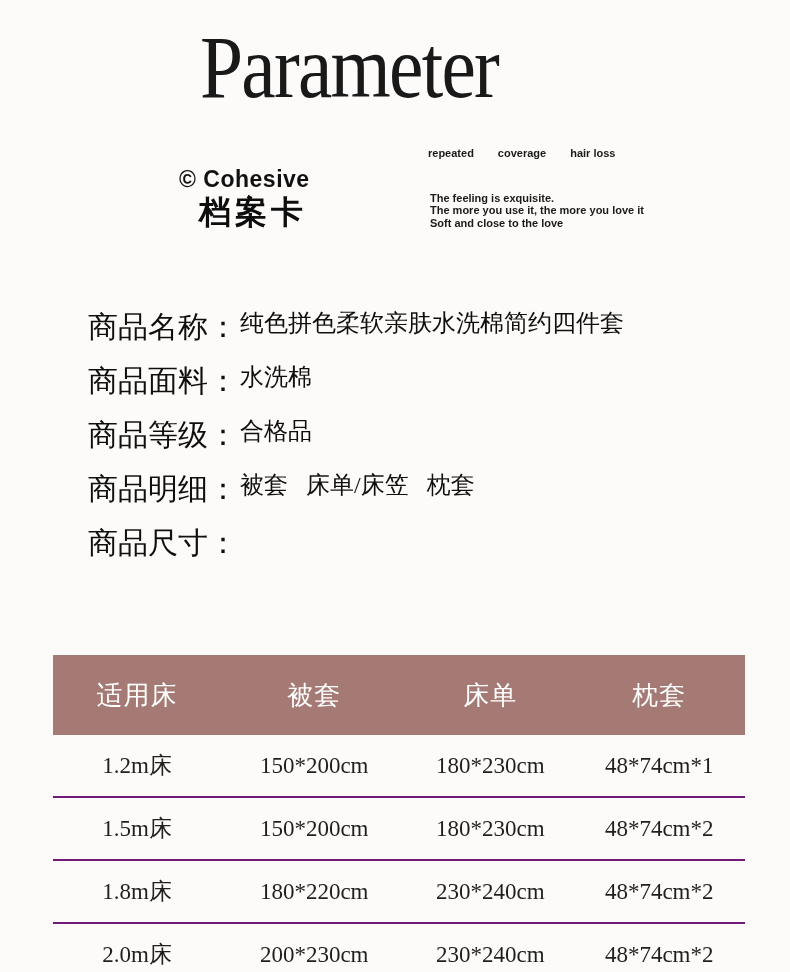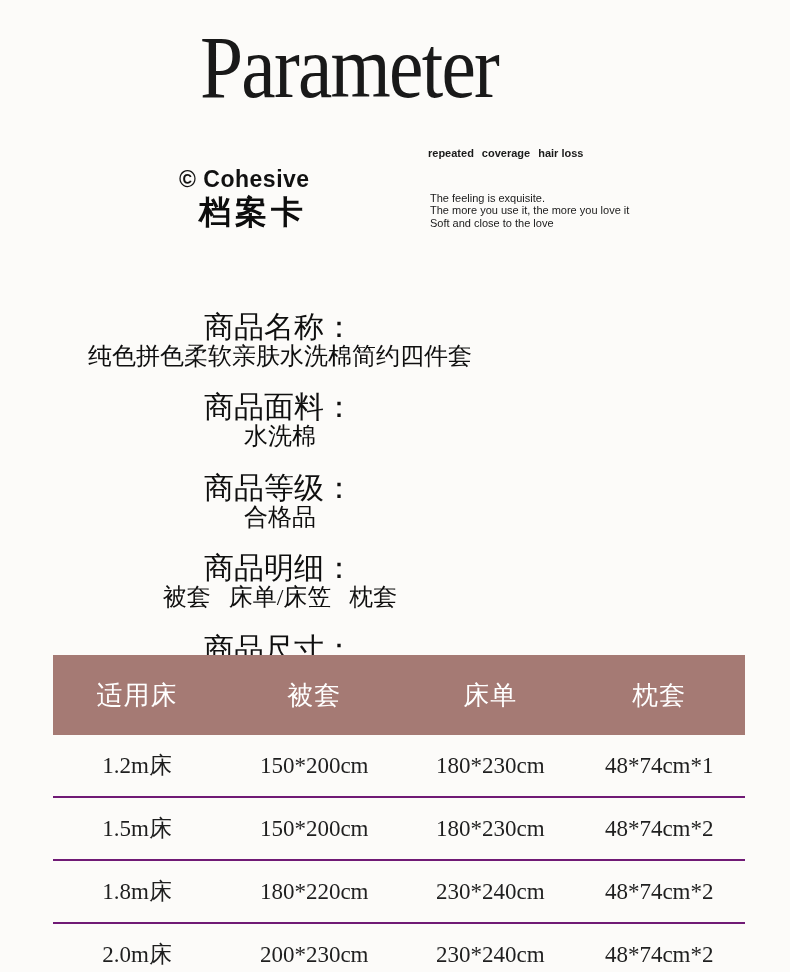--- a/index.html
+++ b/index.html
@@ -41,46 +41,45 @@
     font-family: "Liberation Sans", "DejaVu Sans", sans-serif;
     font-size: 32px;
     font-weight: 700;
     letter-spacing: 4px;
     color: #0d0d0d;
   }
   .keywords {
     position: absolute;
     left: 428px; top: 147px;
     display: flex;
-    gap: 8px;
+    gap: 24px;
     font-family: "Liberation Sans", "DejaVu Sans", sans-serif;
     font-size: 11px;
     font-weight: 600;
     color: #1a1a1a;
   }
   .tagline {
     position: absolute;
     left: 430px; top: 192px;
     font-family: "Liberation Sans", "DejaVu Sans", sans-serif;
     font-size: 11px;
-    font-weight: 400;
+    font-weight: 700;
     line-height: 1.12;
     color: #1a1a1a;
   }
   
   .details {
     position: absolute;
     left: 88px; top: 310px;
   }
   .detail-row {
     display: flex;
-    align-items: center;
+    align-items: flex-start;
     margin-bottom: 21px;
     line-height: 1.1;
-    flex-direction: column;
   }
   .detail-label {
     font-size: 30px;
     color: #0f0f0f;
     width: 152px;
     white-space: nowrap;
     flex: none;
   }
   .detail-value {
     font-size: 24px;

